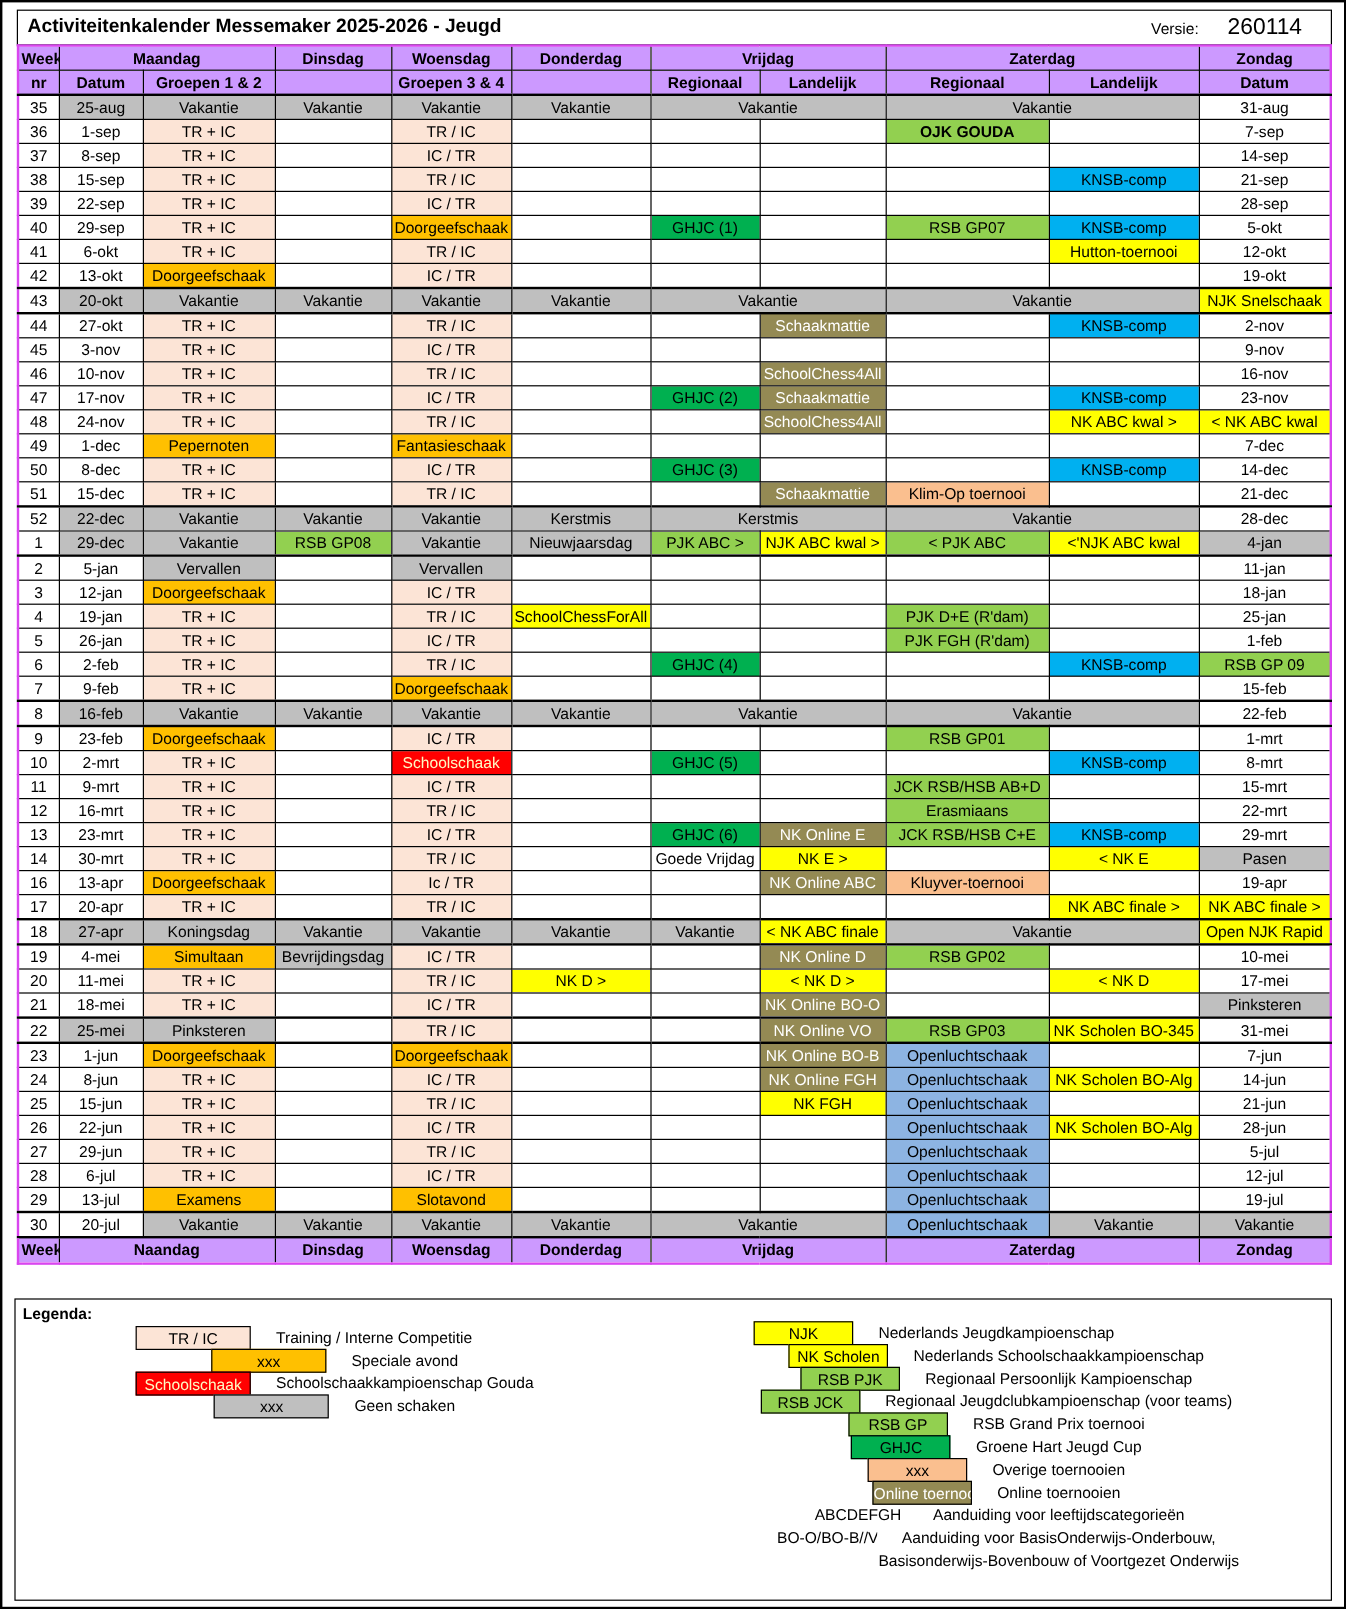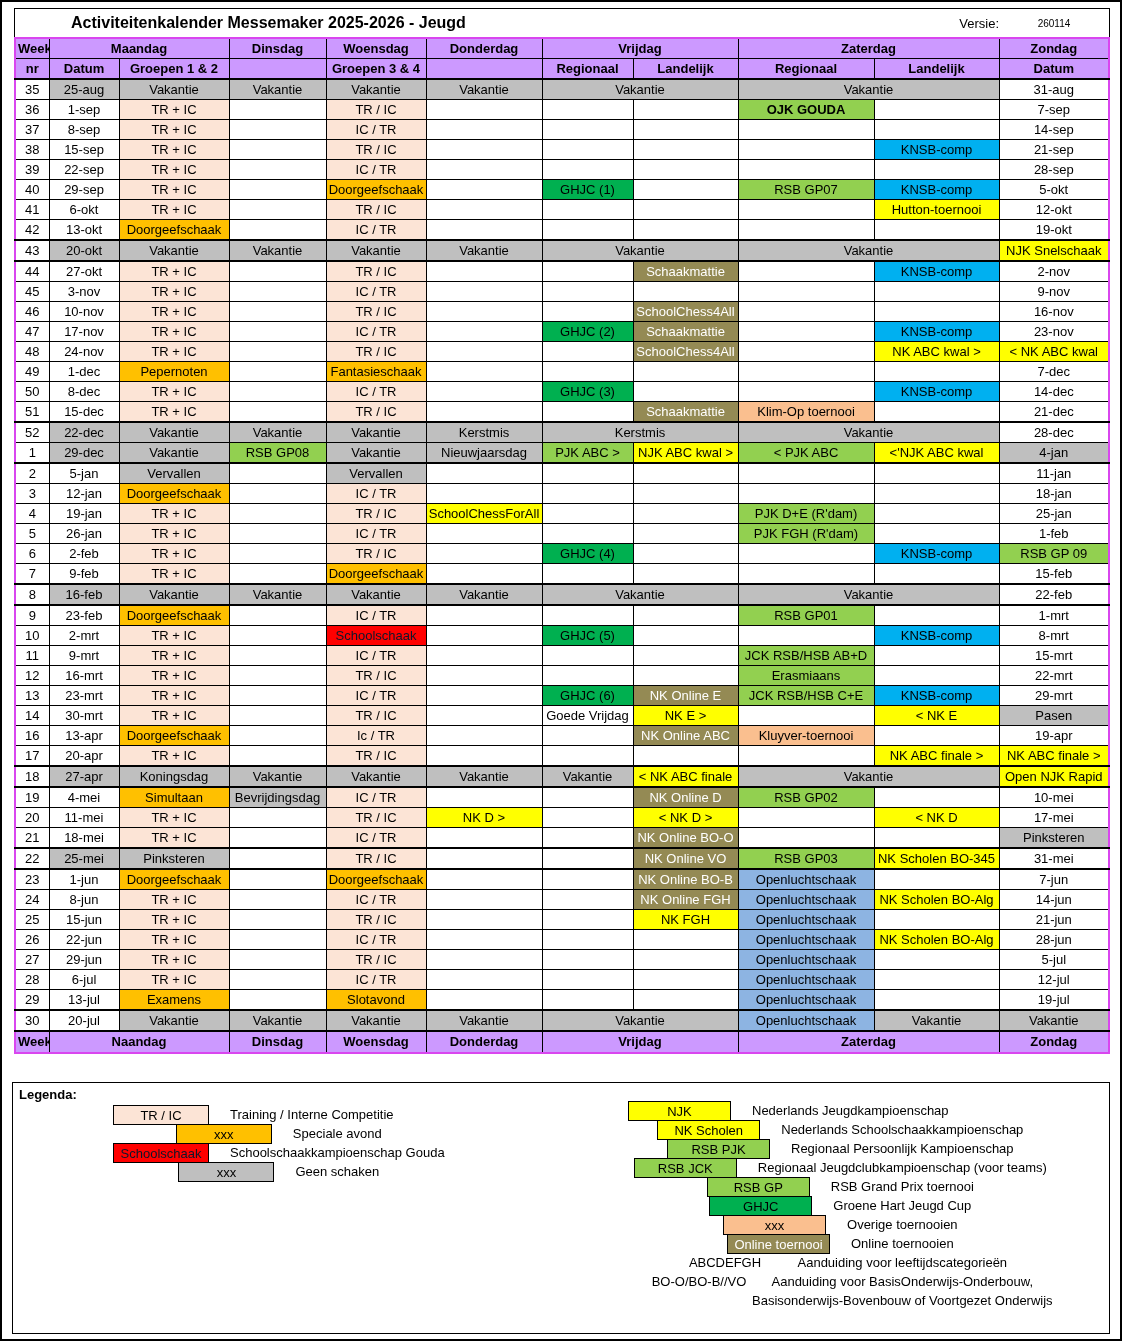--- a/index.html
+++ b/index.html
@@ -5,25 +5,25 @@
   html,body{margin:0;padding:0;background:#e8e8e8;}
   .page{
     position:relative;width:1122px;height:1341px;margin:0 auto;
     background:#fff;border:2px solid #000;box-sizing:border-box;
     font-family:"Liberation Sans", sans-serif;color:#000;
   }
   
   .titlebar{
     position:absolute;left:12px;top:6px;width:1096px;height:30px;
     border:1px solid #000;box-sizing:border-box;
-    display:flex;align-items:center;padding-left:48px;
+    display:flex;align-items:center;
   }
   .tb-title{font-size:16px;font-weight:bold;padding-left:8px;white-space:nowrap;}
   .tb-versie{margin-left:auto;font-size:13px;}
-  .tb-vval{width:110px;text-align:center;font-size:10px;}
+  .tb-vval{width:110px;text-align:center;font-size:19px;}
   
   table.cal{
     position:absolute;left:12px;top:35px;width:1096px;
     border-collapse:collapse;table-layout:fixed;
     border:2px solid #d946ef;font-size:13px;
   }
   table.cal td{
     border:1px solid #000;height:19px;line-height:19px;
     padding:0 2px;text-align:center;vertical-align:middle;
     white-space:nowrap;overflow:hidden;box-sizing:border-box;
@@ -32,21 +32,21 @@
   tr.foot td{background:#CC99FF;font-weight:bold;height:20px;line-height:20px;border-top:2px solid #000;}
   td.wk{padding:0;}
   td.bl{border-left-width:2px;}
   tr.thick-top td{border-top-width:2px;}
   tr.thick-bot td{border-bottom-width:2px;}
   .bold{font-weight:bold;}
   
   .c-grey{background:#BFBFBF;}
   .c-peach{background:#FCE4D6;}
   .c-orange{background:#FFC000;}
-  .c-red{background:#FF0000;color:#0f172a;}
+  .c-red{background:#FF0000;color:#fef9c3;}
   .c-green{background:#92D050;}
   .c-dgreen{background:#00B050;}
   .c-blue{background:#00B0F0;}
   .c-yellow{background:#FFFF00;}
   .c-olive{background:#948A54;color:#fff;}
   .c-salmon{background:#FABF8F;}
   .c-lblue{background:#8DB4E2;}
   
   .legend{
     position:absolute;left:10px;top:1080px;width:1098px;height:252px;
@@ -56,21 +56,21 @@
   .lg-group{position:absolute;}
   .lg-left{left:100px;top:22px;}
   .lg-right{left:615px;top:18px;}
   .lg-row{display:flex;height:20px;align-items:stretch;}
   .lg-row + .lg-row{margin-top:-1px;justify-content:center;}
   .sw{
     text-align:center;line-height:19px;box-sizing:border-box;
     white-space:nowrap;overflow:hidden;
   }
   .lg-left .sw{width:96px;}
-  .lg-right .sw{width:103px;}
+  .lg-right .sw{width:83px;}
   .sw-box{border:1px solid #000;}
   .lg-desc{margin-left:21px;line-height:20px;white-space:nowrap;}
 </style>
 </head>
 <body>
 
 <div class="page">
 
   <div class="titlebar">
     <span class="tb-title">Activiteitenkalender Messemaker 2025-2026 - Jeugd</span>

